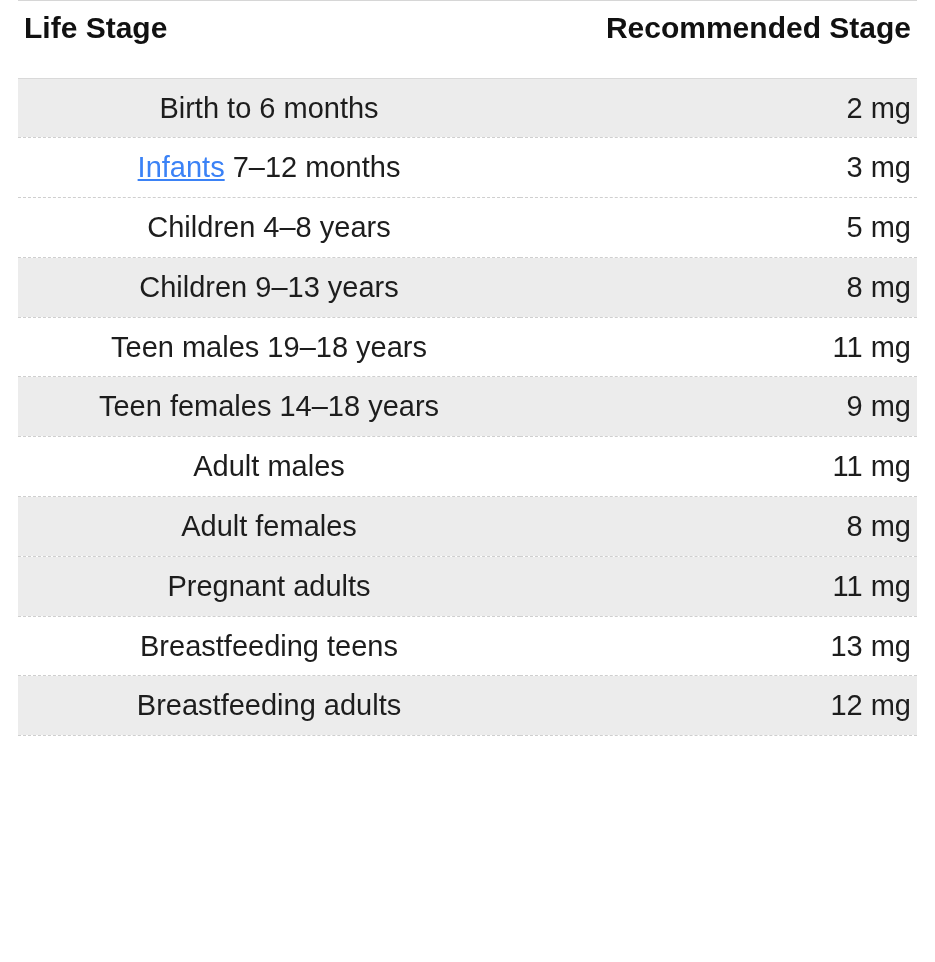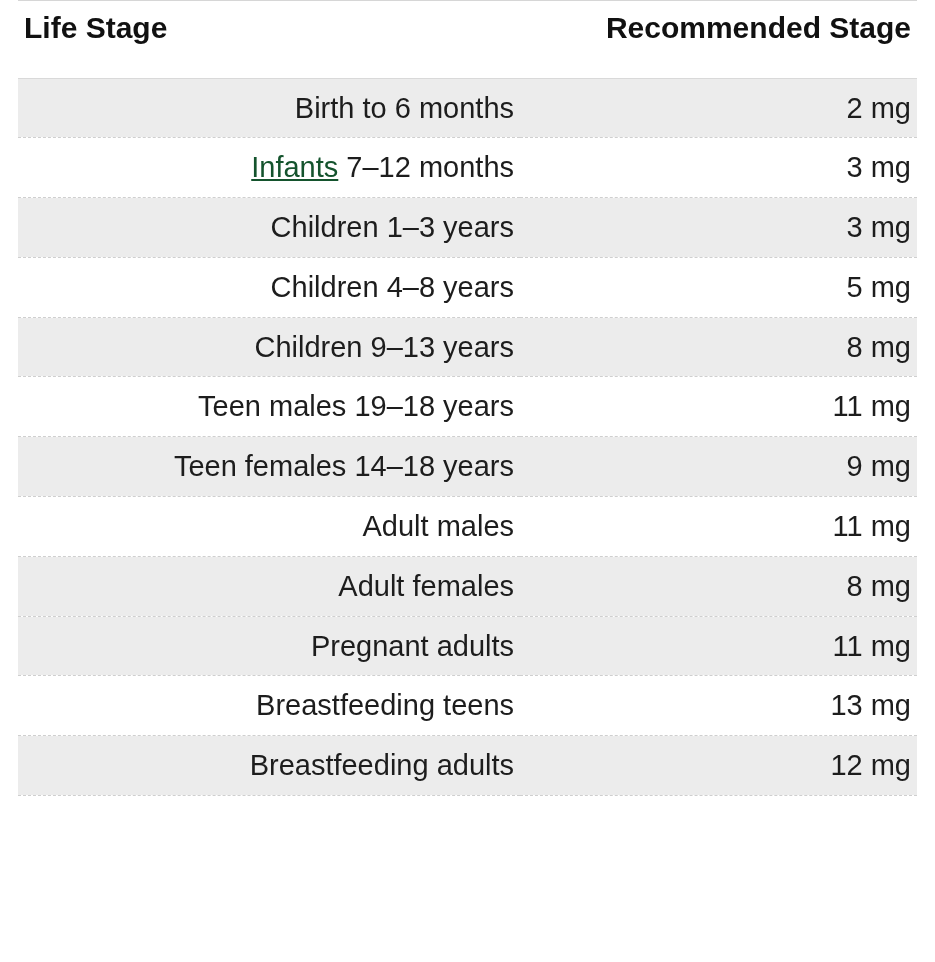--- a/index.html
+++ b/index.html
@@ -60,21 +60,21 @@
   }
 
   tbody tr.shaded td {
     background: #ececec;
   }
   tbody tr.plain td {
     background: #ffffff;
   }
 
   td.cell-stage {
-    text-align: right;
+    text-align: center;
   }
   td.cell-amount {
     text-align: right;
   }
 
   .stage-link {
     color: #1a6b1a;
     text-decoration: underline;
     cursor: pointer;
   }
@@ -97,25 +97,21 @@
         <th class="col-life-stage">Life Stage</th>
         <th class="col-amount">Recommended Stage</th>
       </tr>
     </thead>
     <tbody id="table-body">
         <tr class="shaded">
           <td class="cell-stage"><span>Birth to 6 months</span></td>
           <td class="cell-amount">2 mg</td>
         </tr>
         <tr class="plain">
-          <td class="cell-stage"><span class="stage-link" style="color: #14532d; text-decoration: underline;">Infants</span><span> 7–12 months</span></td>
-          <td class="cell-amount">3 mg</td>
-        </tr>
-        <tr class="shaded">
-          <td class="cell-stage"><span>Children 1–3 years</span></td>
+          <td class="cell-stage"><span class="stage-link" style="color: #3b82f6; text-decoration: underline;">Infants</span><span> 7–12 months</span></td>
           <td class="cell-amount">3 mg</td>
         </tr>
         <tr class="plain">
           <td class="cell-stage"><span>Children 4–8 years</span></td>
           <td class="cell-amount">5 mg</td>
         </tr>
         <tr class="shaded">
           <td class="cell-stage"><span>Children 9–13 years</span></td>
           <td class="cell-amount">8 mg</td>
         </tr>

